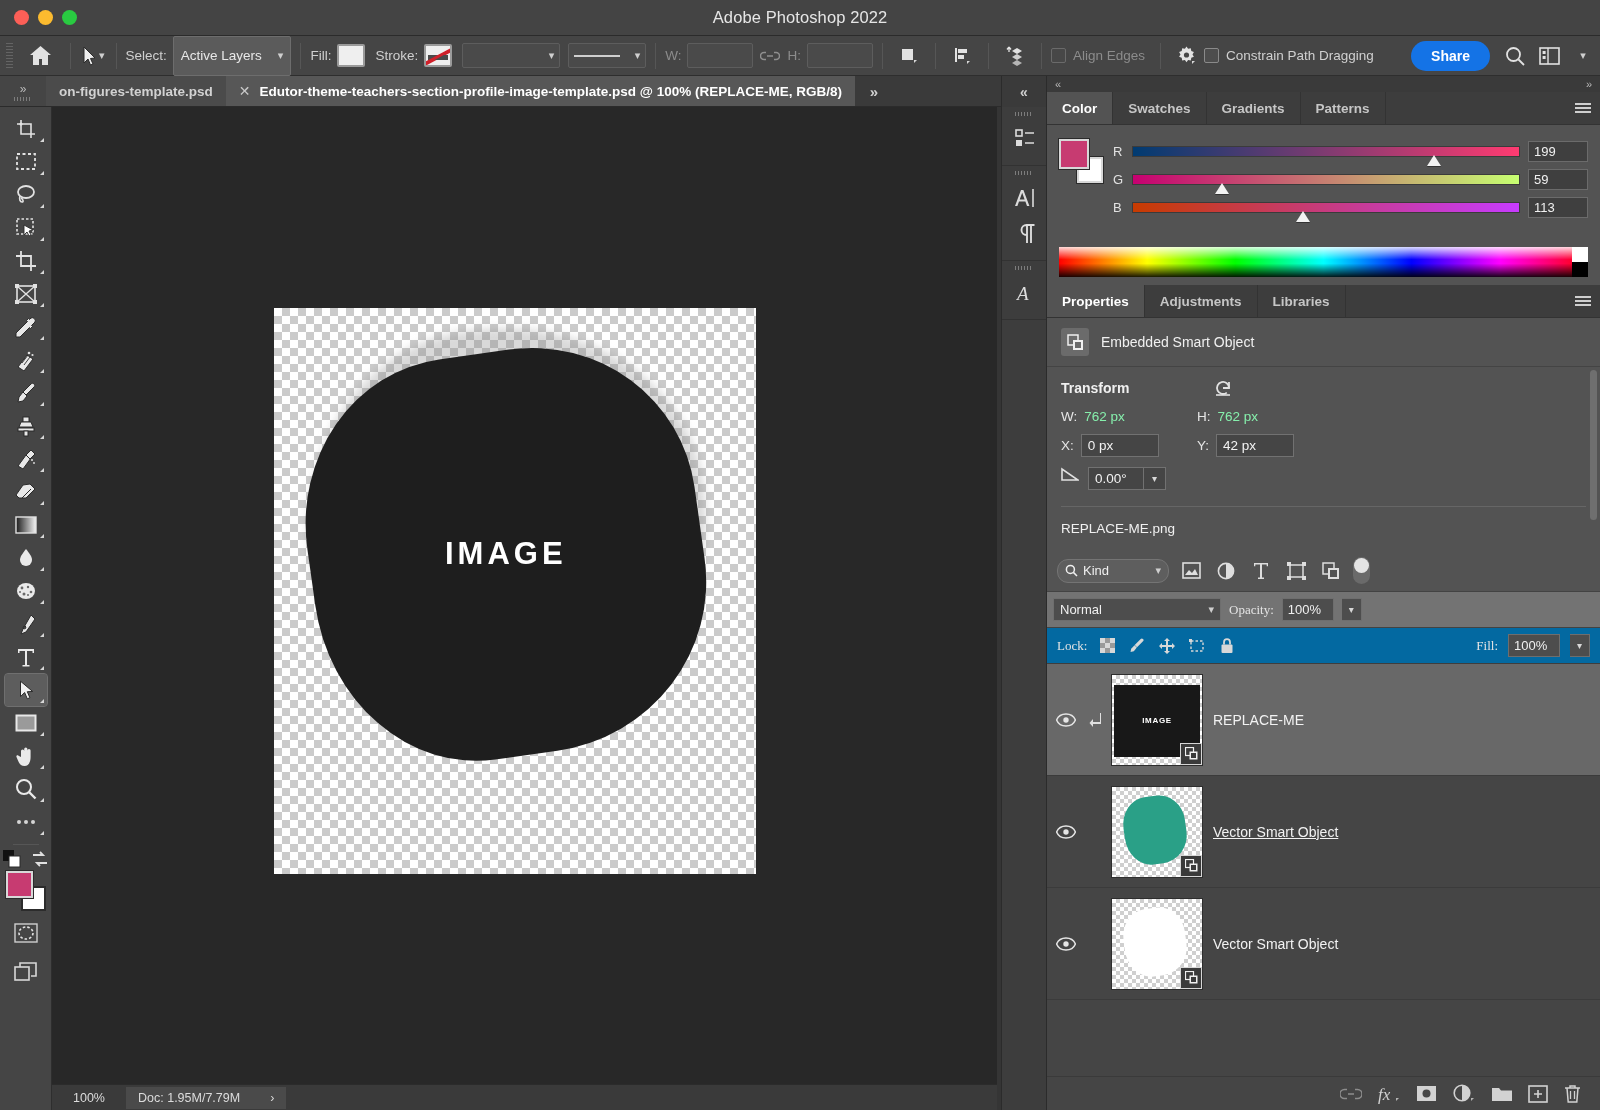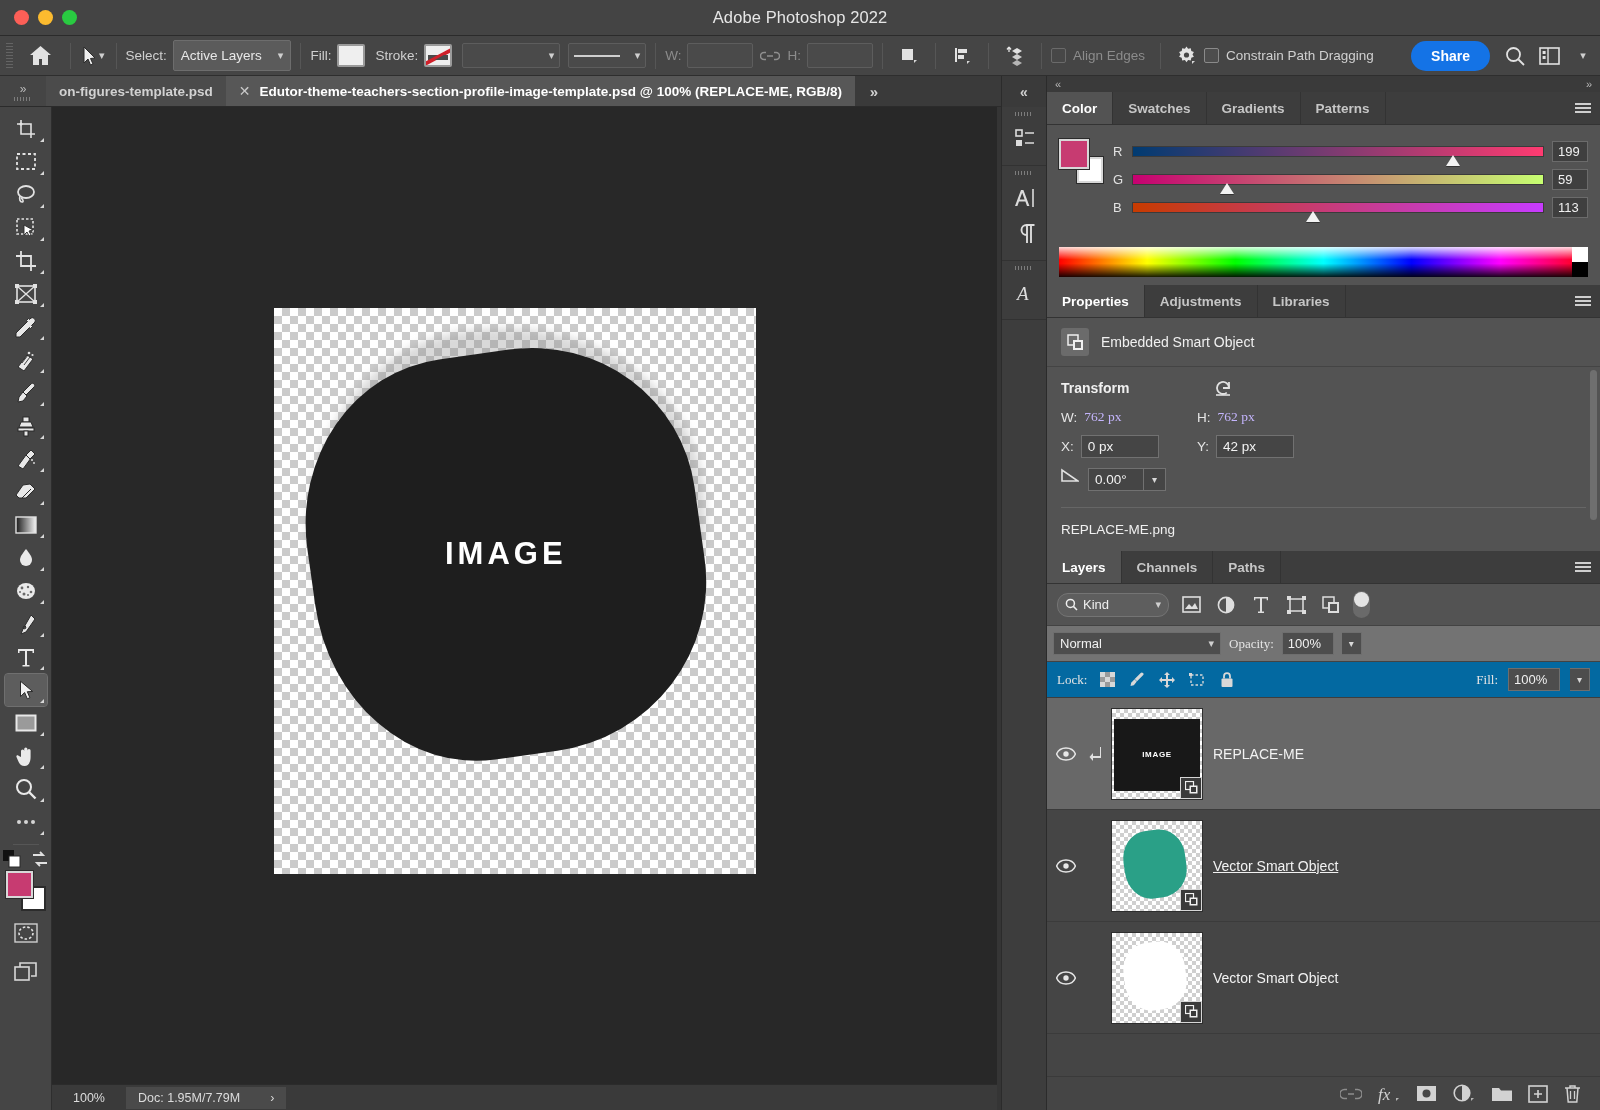--- a/index.html
+++ b/index.html
@@ -39,21 +39,21 @@
   .ob-label { font-size: 13.5px; color: #d0d0d0; margin-right: 6px; white-space: nowrap; }
   .ob-label.dim { color: #8c8c8c; }
   .icon-btn {
     width: 34px; height: 30px; display: flex; align-items: center; justify-content: center;
     cursor: pointer; color: #d6d6d6;
   }
   .icon-btn.home { width: 42px; }
   .tool-cursor { display:flex; align-items:center; gap:2px; padding: 0 2px; }
   .caret { font-size: 11px; color: #cfcfcf; }
   .select-box {
-    height: 31px; background: #5b5b5b; border: 1px solid #6d6d6d; border-radius: 2px;
+    height: 40px; background: #5b5b5b; border: 1px solid #6d6d6d; border-radius: 2px;
     display: flex; align-items: center; padding: 0 7px; color: #e8e8e8; font-size: 13.5px;
     min-width: 116px; justify-content: space-between; cursor: pointer; gap: 16px;
   }
   .swatch-fill {
     width: 28px; height: 23px; background: #efefef; border: 2px solid #9a9a9a; border-radius: 2px; cursor:pointer;
   }
   .swatch-stroke {
     width: 28px; height: 23px; background: #efefef; border: 2px solid #9a9a9a; border-radius: 2px;
     position: relative; overflow: hidden; cursor: pointer;
   }
@@ -230,21 +230,21 @@
   .sliders { flex: 1; }
   .slider-row { display: flex; align-items: center; gap: 8px; height: 28px; }
   .slider-letter { width: 11px; font-size: 13px; color: #e2e2e2; }
   .slider-track { flex: 1; height: 11px; position: relative; cursor: pointer; border: 1px solid #3b3b3b; }
   .thumb {
     position: absolute; top: 8px; width: 0; height: 0;
     border-left: 7px solid transparent; border-right: 7px solid transparent;
     border-bottom: 11px solid #f2f2f2; filter: drop-shadow(0 1px 0 #333); margin-left: -7px;
   }
   .val-box {
-    width: 36px; height: 21px; background: #3f3f3f; border: 1px solid #6b6b6b;
+    width: 60px; height: 21px; background: #3f3f3f; border: 1px solid #6b6b6b;
     color: #f0f0f0; font-size: 13px; display: flex; align-items: center; padding-left: 5px; cursor: text;
   }
   .spectrum {
     position: absolute; left: 12px; right: 12px; bottom: 8px; height: 30px;
     background:
       linear-gradient(to bottom, rgba(255,255,255,0.85) 0%, rgba(255,255,255,0) 42%, rgba(0,0,0,0) 55%, rgba(0,0,0,0.9) 100%),
       linear-gradient(to right, #ff0000, #ffff00, #00ff00, #00ffff, #0000ff, #ff00ff, #ff0000);
     cursor: crosshair; display:flex; justify-content:flex-end; align-items:stretch;
   }
   .spec-ends { width: 16px; background: linear-gradient(to bottom, #ffffff 50%, #000000 50%); }
@@ -258,21 +258,21 @@
     width: 28px; height: 28px; background: #6b6b6b; border-radius: 3px;
     display: flex; align-items: center; justify-content: center; color: #f0f0f0;
   }
   .prop-title { font-size: 14px; color: #f0f0f0; }
   .transform-sec { padding: 12px 14px 14px; position: relative; }
   .transform-head { display: flex; align-items: center; gap: 84px; margin-bottom: 12px; }
   .sec-title { font-size: 14px; font-weight: bold; color: #f0f0f0; }
   .reset-icon { color: #e2e2e2; cursor: pointer; }
   .tf-row { display: flex; align-items: center; margin-bottom: 10px; }
   .tf-lbl { font-size: 13.5px; color: #e6e6e6; margin-right: 7px; }
-  .tf-val { font-size: 13.5px; color: #c4b5fd; font-family: Liberation Serif, serif; }
+  .tf-val { font-size: 13.5px; color: #86efac; }
   .tf-col { width: 136px; display: flex; align-items: center; }
   .tf-input {
     width: 78px; height: 23px; background: #454545; border: 1px solid #717171;
     color: #f2f2f2; font-size: 13.5px; display: flex; align-items: center; padding-left: 6px; cursor: text;
   }
   .angle-row { display: flex; align-items: flex-start; gap: 9px; }
   .angle-input {
     width: 56px; height: 23px; background: #454545; border: 1px solid #717171;
     color: #f2f2f2; font-size: 13.5px; display: flex; align-items: center; padding-left: 6px; cursor: text;
   }
@@ -851,29 +851,20 @@
           </span>
           <span class="angle-input">0.00°</span>
           <span class="angle-caret">▾</span>
         </div>
       </div>
       <div class="prop-divider"></div>
       <div class="prop-filename">REPLACE-ME.png</div>
       <div class="prop-scroll"></div>
     </div>
 
-    <div class="panel-tabs">
-      <div class="ptab active">Layers</div>
-      <div class="ptab">Channels</div>
-      <div class="ptab">Paths</div>
-      <div class="ptab-fill"></div>
-      <div class="ptab-menu">
-          <span class="hamburger"></span>
-        </div>
-    </div>
     <div class="layers-panel">
 
       <div class="filter-row">
         <div class="kind-select">
           <span style="display:flex;align-items:center;gap:5px;">
             <span>
               <svg width="13" height="13" viewBox="0 0 13 13">
                   <circle cx="5.4" cy="5.4" r="4" stroke="#efefef" stroke-width="1.5" fill="none"></circle>
                   <path d="M8.4 8.4L12 12" stroke="#efefef" stroke-width="1.5"></path>
                 </svg>

